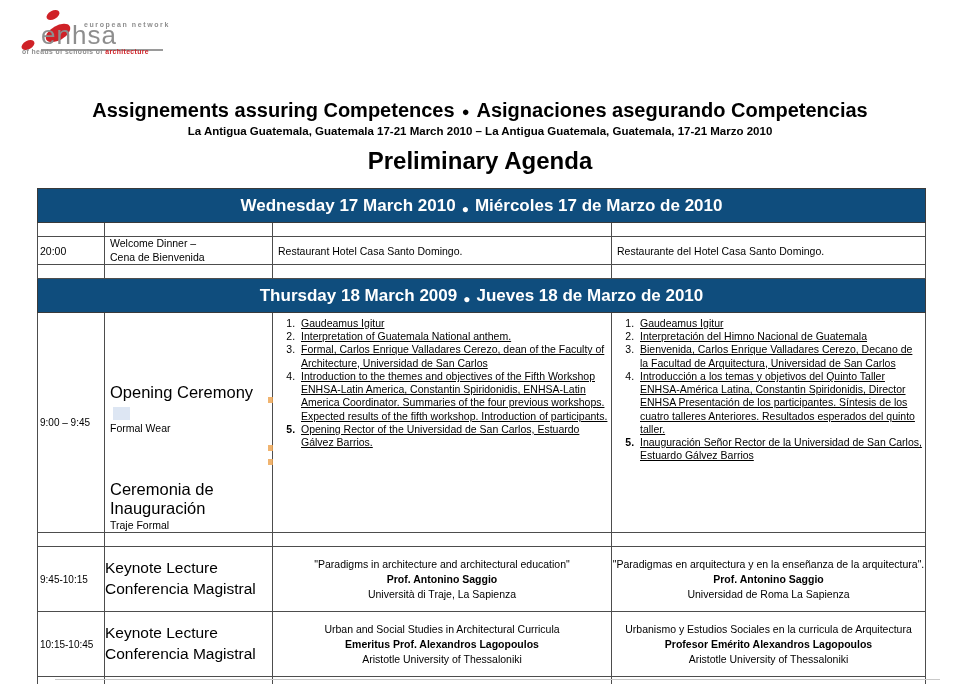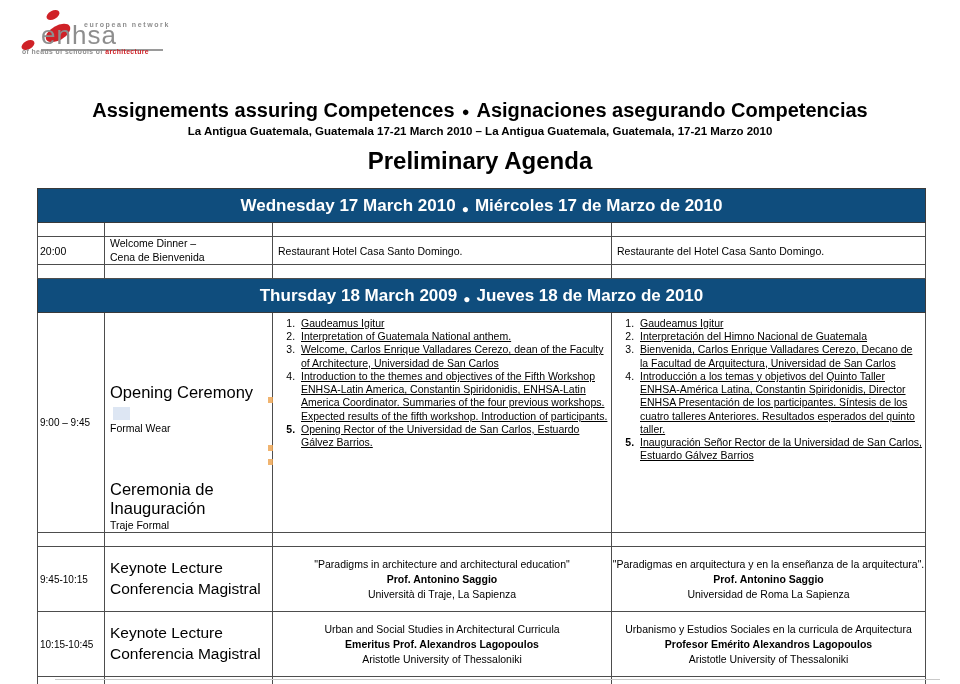--- a/index.html
+++ b/index.html
@@ -51,21 +51,21 @@
   .big-title{font-size:16.5px;line-height:1.18;margin-top:44px;}
   .dress{font-size:10.5px;line-height:1.3;}
   .highlight{display:inline-block;width:17px;height:13px;background:#dde6f3;
              vertical-align:middle;margin-left:3px;}
   td.list-cell{vertical-align:top;padding:4px 2px 4px 0;}
   .list-cell ol{margin:0;padding-left:25px;font-size:10.5px;line-height:1.26;}
   .list-cell li{padding-left:3px;text-decoration:underline;}
   .list-cell li:nth-child(5)::marker{font-weight:bold;}
 
   tr.keynote-row td{height:64px;}
-  td.keynote-title-cell{font-size:15.5px;line-height:1.35;padding-left:5px;}
+  td.keynote-title-cell{font-size:15.5px;line-height:1.35;}
   td.center-cell{text-align:center;font-size:10.5px;line-height:1.4;}
   .speaker{font-weight:bold;}
 
   tr.coffee-row td{height:18px;background:var(--coffee-bg,#a9c8e9);
                    border-top:7px solid #3b82f6;border-bottom:1px solid #44618c;}
   td.coffee-label{text-align:center;font-size:10.5px;font-weight:bold;font-style:italic;}
 
   .page-edge-line{position:absolute;left:55px;top:679px;width:885px;height:1px;background:#c9c9c9;}
   .comment-mark{position:absolute;width:5px;height:6px;background:#eda757;opacity:.85;}
 </style>
@@ -147,21 +147,21 @@
       <td class="evt-title-cell">
         <div class="big-title"><span>Opening Ceremony</span><span class="highlight"></span></div>
         <div class="dress">Formal Wear</div>
         <div class="big-title">Ceremonia de Inauguración</div>
         <div class="dress">Traje Formal</div>
       </td>
       <td class="list-cell">
         <ol>
           <li>Gaudeamus Igitur</li>
           <li>Interpretation of Guatemala National anthem.</li>
-          <li>Welcome, Carlos Enrique Valladares Cerezo, dean of the Faculty of Architecture, Universidad de San Carlos</li>
+          <li>Formal, Carlos Enrique Valladares Cerezo, dean of the Faculty of Architecture, Universidad de San Carlos</li>
           <li>Introduction to the themes and objectives of the Fifth Workshop ENHSA-Latin America, Constantin Spiridonidis, ENHSA-Latin America Coordinator. Summaries of the four previous workshops. Expected results of the fifth workshop. Introduction of participants.</li>
           <li>Opening Rector of the Universidad de San Carlos, Estuardo Gálvez Barrios.</li>
         </ol>
       </td>
       <td class="list-cell">
         <ol>
           <li>Gaudeamus Igitur</li>
           <li>Interpretación del Himno Nacional de Guatemala</li>
           <li>Bienvenida, Carlos Enrique Valladares Cerezo, Decano de la Facultad de Arquitectura, Universidad de San Carlos</li>
           <li>Introducción a los temas y objetivos del Quinto Taller ENHSA-América Latina, Constantin Spiridonidis, Director ENHSA Presentación de los participantes. Síntesis de los cuatro talleres Anteriores. Resultados esperados del quinto taller.</li>

